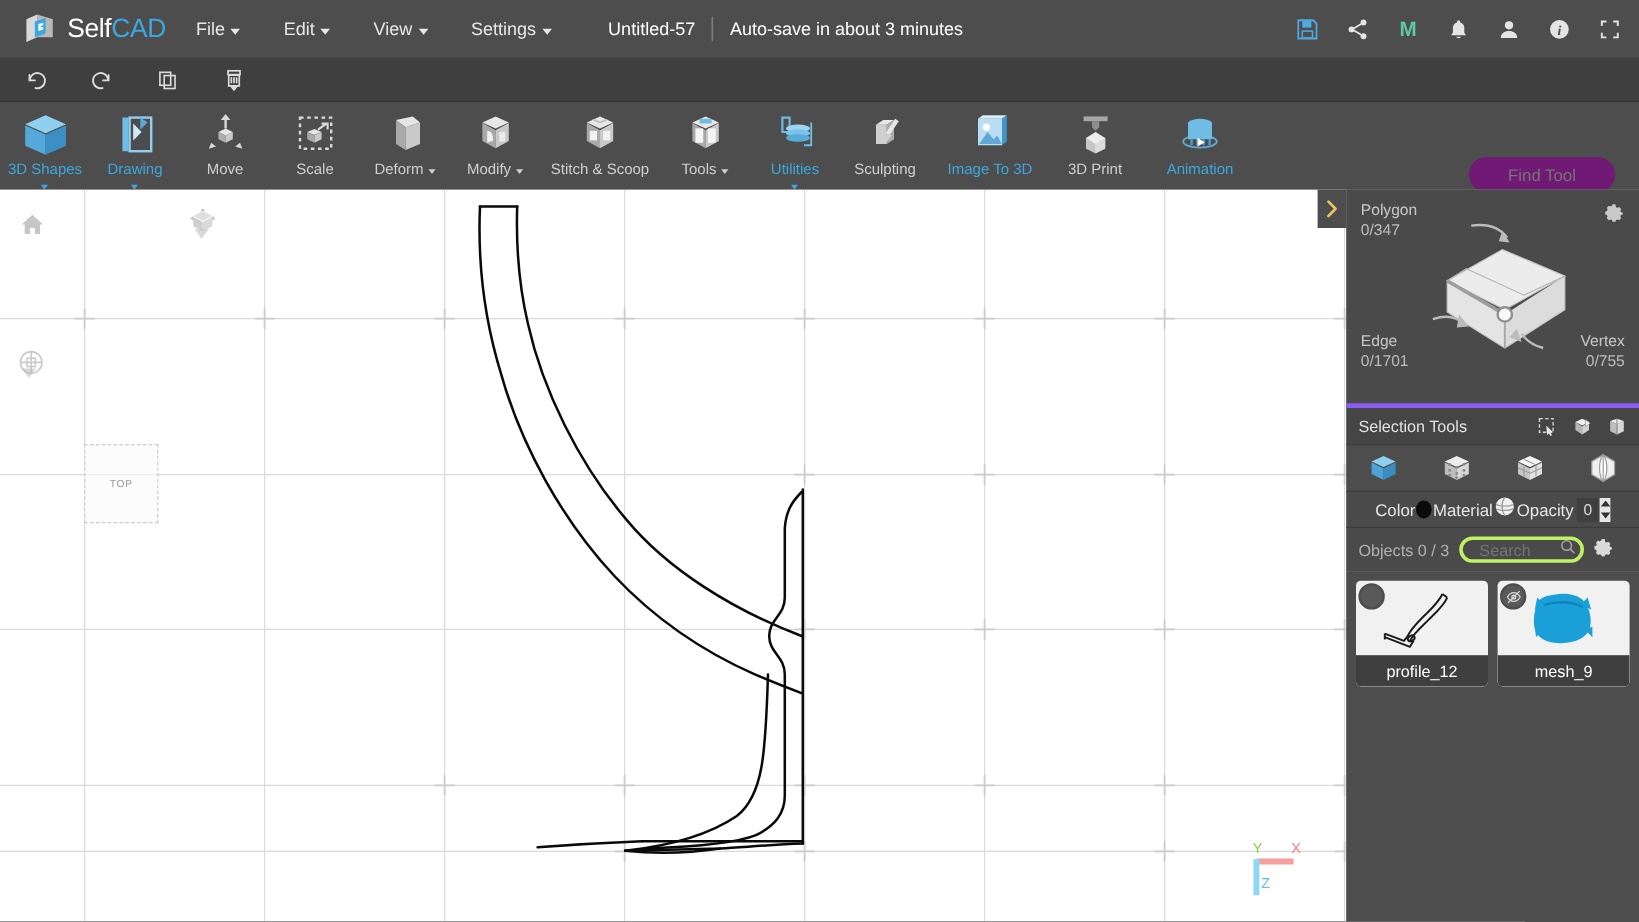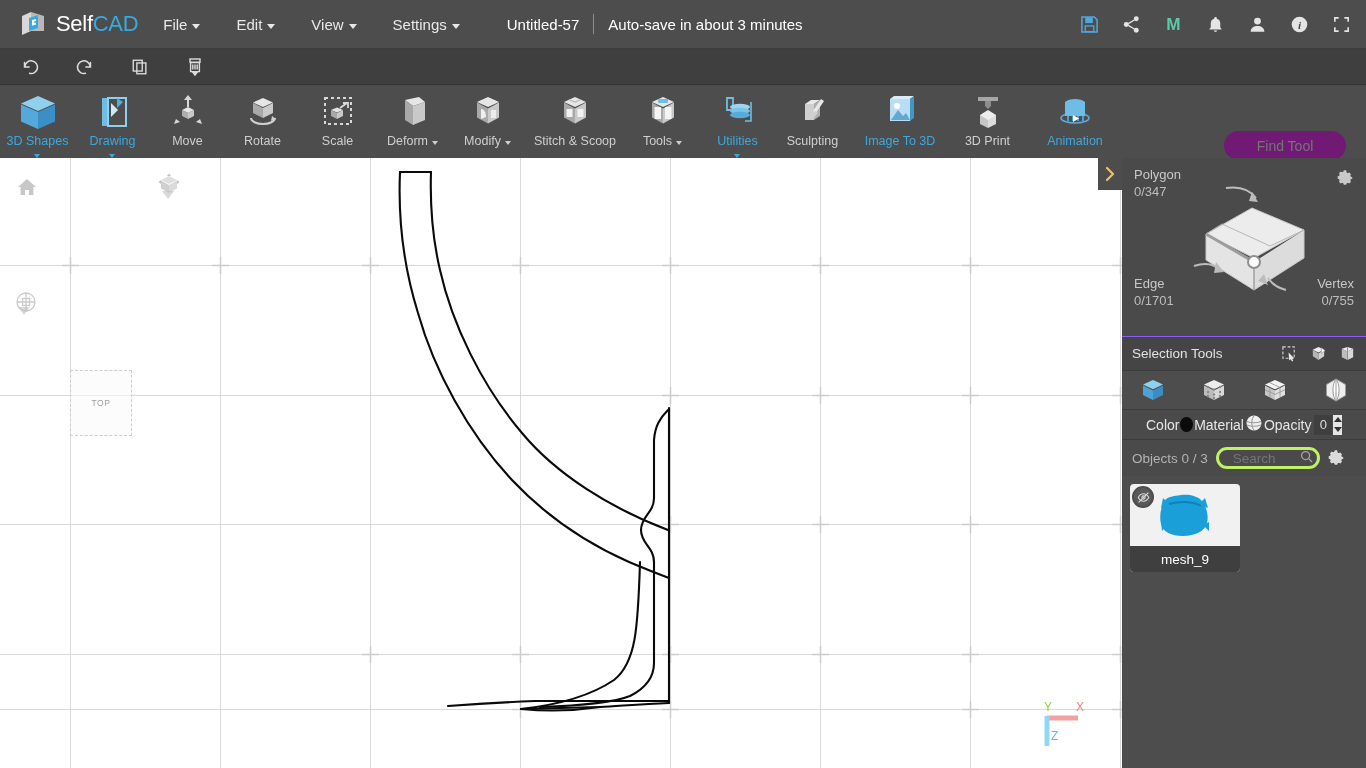--- a/index.html
+++ b/index.html
@@ -112,21 +112,21 @@
     position: absolute; top: 158px; right: 0; width: 244px; height: 610px;
     background: #a3a3a3; display: flex; flex-direction: column;
   }
   .sel-info { position: relative; height: 178px; background: #4a4a4a; }
   .sel-gear { position: absolute; right: 12px; top: 10px; cursor: pointer; }
   .sel-lbl { position: absolute; font-size: 13px; color: #c8c8c8; line-height: 17px; }
   .sel-lbl .num { color: #bdbdbd; }
 
   .sel-tools-row {
     height: 34px; background: #454545; display: flex; align-items: center;
-    padding: 0 10px; border-top: 1px solid #8b5cf6;
+    padding: 0 10px; border-top: 4px solid #8b5cf6;
   }
   .sel-tools-row .lab { font-size: 13.5px; color: #e2e2e2; }
   .sel-tools-row .grp { margin-left: auto; display: flex; align-items: center; gap: 12px; }
   .sel-tools-row .grp span { cursor: pointer; display: flex; }
 
   .mode-row {
     height: 40px; background: #4d4d4d; display: flex; align-items: center;
     border-top: 1px solid #3c3c3c; border-bottom: 1px solid #3c3c3c;
   }
   .mode-btn { flex: 1; display: flex; align-items: center; justify-content: center; cursor: pointer; height: 100%; }
@@ -341,34 +341,20 @@
             <path d="M28 18v6l-6 3v-6z" fill="#c9c9c9"></path>
             <path d="M8 32l2-5 4 3z" fill="#d8d8d8"></path>
             <path d="M36 32l-2-5-4 3z" fill="#d8d8d8"></path>
           </svg>
       </span>
       <span class="tlabel">
           <span>Move</span>
         </span>
     </div>
 
-    <div class="tool">
-      <span class="ticon">
-        <svg width="44" height="40" viewBox="0 0 44 40">
-            <path d="M22 6l10 4.5L22 15 12 10.5z" fill="#e6e6e6"></path>
-            <path d="M12 11v10l10 5V16z" fill="#a9a9a9"></path>
-            <path d="M32 11v10l-10 5V16z" fill="#c9c9c9"></path>
-            <path d="M10 26a12 6 0 0024 0" fill="none" stroke="#d0d0d0" stroke-width="2"></path>
-            <path d="M31 24l4 3-5 2z" fill="#d0d0d0"></path>
-          </svg>
-      </span>
-      <span class="tlabel">
-          <span>Rotate</span>
-        </span>
-    </div>
 
     <div class="tool">
       <span class="ticon">
         <svg width="44" height="40" viewBox="0 0 44 40">
             <rect x="9" y="6" width="26" height="26" fill="none" stroke="#d8d8d8" stroke-width="2" stroke-dasharray="3 3"></rect>
             <path d="M15 18l6-2.5 6 2.5-6 2.5z" fill="#e4e4e4"></path>
             <path d="M15 18v6l6 3v-6z" fill="#a9a9a9"></path>
             <path d="M27 18v6l-6 3v-6z" fill="#c9c9c9"></path>
             <path d="M24 16l7-5M27 11h5v5" stroke="#d8d8d8" stroke-width="1.8" fill="none"></path>
           </svg>
@@ -819,20 +805,35 @@
       </span>
       <span>
         <svg width="17" height="17" viewBox="0 0 18 18" fill="#dadada">
             <path d="M9 6.2A2.8 2.8 0 109 11.8 2.8 2.8 0 009 6.2zm7.2 3.6l-1.6-.6a5.8 5.8 0 00-.5-1.2l.7-1.5-1.8-1.8-1.5.7a5.8 5.8 0 00-1.2-.5L9.7 2.3H7.2l-.6 1.6a5.8 5.8 0 00-1.2.5l-1.5-.7-1.8 1.8.7 1.5a5.8 5.8 0 00-.5 1.2l-1.6.6v2.5l1.6.6c.1.4.3.8.5 1.2l-.7 1.5 1.8 1.8 1.5-.7c.4.2.8.4 1.2.5l.6 1.6h2.5l.6-1.6c.4-.1.8-.3 1.2-.5l1.5.7 1.8-1.8-.7-1.5c.2-.4.4-.8.5-1.2l1.6-.6z"></path>
           </svg>
       </span>
     </div>
 
     <div class="objects-grid">
 
+      <div class="obj-card">
+        <span class="obj-badge empty"></span>
+        <span class="obj-thumb">
+          <svg width="86" height="56" viewBox="0 0 86 56" fill="none" stroke="#1a1a1a" stroke-width="1.6" stroke-linejoin="round">
+            <path d="M60 8c-3 7-10 13-16 19-5 5-10 10-13 16"></path>
+            <path d="M64 11c-3 7-10 13-16 19-5 5-12 11-15 17"></path>
+            <path d="M60 8l4 3"></path>
+            <path d="M31 43l-3 4-16-6"></path>
+            <path d="M36 47l-3 5-21-8"></path>
+            <path d="M12 41l0 5"></path>
+            <ellipse cx="34" cy="45" rx="3" ry="2.2" transform="rotate(-30 34 45)"></ellipse>
+          </svg>
+        </span>
+        <span class="obj-name">profile_12</span>
+      </div>
 
       <div class="obj-card">
         <span class="obj-badge">
           <svg width="13" height="13" viewBox="0 0 16 16" fill="none" stroke="#dcdcdc" stroke-width="1.3">
               <path d="M1.5 8S4 3.5 8 3.5 14.5 8 14.5 8 12 12.5 8 12.5 1.5 8 1.5 8z"></path>
               <circle cx="8" cy="8" r="2"></circle>
               <path d="M2 14L14 2"></path>
             </svg>
         </span>
         <span class="obj-thumb">

